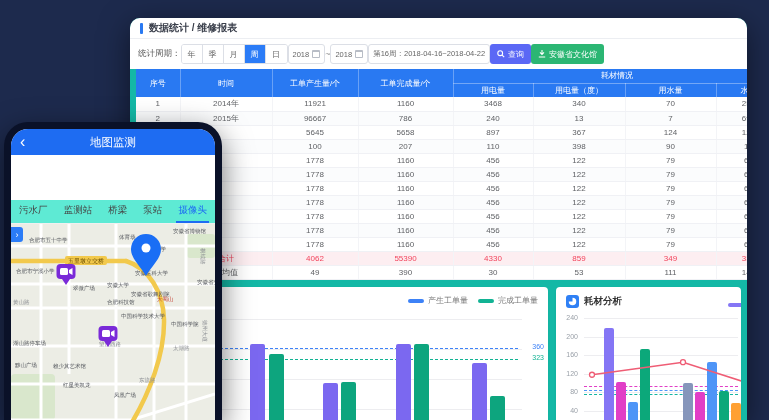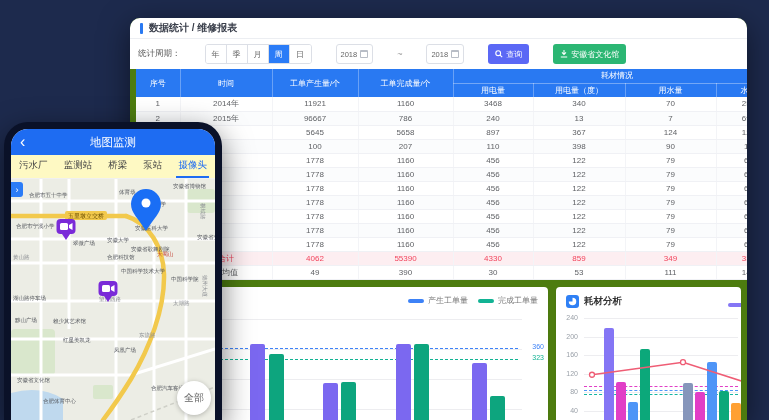--- a/index.html
+++ b/index.html
@@ -1,25 +1,25 @@
 <!DOCTYPE html>
 <html><head>
 <meta charset="utf-8">
 <style>
   html,body{margin:0;padding:0;background:#1d2a4d;}
   *{box-sizing:border-box;font-family:"Liberation Sans",sans-serif;}
   .stage{position:relative;width:769px;height:420px;overflow:hidden;background:#1d2a4d;}
 
   
-  .window{position:absolute;left:130px;top:18px;width:617px;height:402px;background:#4d7c0f;
+  .window{position:absolute;left:130px;top:18px;width:617px;height:402px;background:#14b8a6;
           border-radius:10px 10px 0 0;overflow:hidden;box-shadow:0 8px 30px rgba(0,0,0,.5);}
   .crumb-bar{height:21px;background:#fff;border-bottom:1px solid #eceef2;display:flex;align-items:center;padding:0 10px;}
   .crumb-accent{width:3px;height:11px;background:#2979f2;border-radius:1px;margin-right:6px;}
   .crumb-text{font-size:10px;color:#3a3f4b;font-weight:bold;}
-  .filter-bar{height:30px;background:#fff;display:flex;align-items:center;padding:0 8px;gap:24px;white-space:nowrap;}
+  .filter-bar{height:30px;background:#fff;display:flex;align-items:center;padding:0 8px;gap:0;white-space:nowrap;}
   .flabel{font-size:8.5px;color:#555;}
   .seg{display:flex;border:1px solid #dcdfe6;border-radius:3px;overflow:hidden;height:20px;}
   .seg-btn{width:21px;height:100%;border:none;background:#fff;color:#666;font-size:8px;padding:0;border-right:1px solid #dcdfe6;cursor:pointer;}
   .seg-btn:last-child{border-right:none;}
   .seg-btn.active{background:#2b7cf7;color:#fff;}
   .select,.winput{height:20px;border:1px solid #dcdfe6;border-radius:3px;background:#fff;display:flex;align-items:center;padding:0 4px;font-size:7.5px;color:#666;gap:3px;}
   .cal-icon{width:8px;height:8px;border:1px solid #b8bdc6;border-top:2.5px solid #b8bdc6;border-radius:1px;display:inline-block;}
   .tilde{font-size:9px;color:#999;}
   .btn{height:20px;border:none;border-radius:3px;color:#fff;font-size:8px;display:flex;align-items:center;gap:3px;padding:0 7px;cursor:pointer;}
   .btn.query{background:#5b68f5;}
@@ -53,21 +53,21 @@
   .rc-legend-stub{position:absolute;left:172px;top:16px;width:18px;height:4px;border-radius:2px;background:#8576f5;}
   .linesvg{position:absolute;left:0;top:0;pointer-events:none;}
 
   
   .phone{position:absolute;left:4px;top:122px;width:218px;height:298px;background:#0a1128;border-radius:24px 24px 0 0;
          padding:7px 7px 0;box-shadow:0 10px 30px rgba(0,0,0,.55);z-index:5;}
   .p-screen{width:204px;height:291px;border-radius:17px 17px 0 0;overflow:hidden;background:#fff;display:flex;flex-direction:column;}
   .p-header{height:26px;background:#1e6cf2;position:relative;display:flex;align-items:center;justify-content:center;flex:0 0 26px;}
   .p-back{position:absolute;left:9px;top:0;height:26px;display:flex;align-items:center;color:#fff;font-size:16px;line-height:1;cursor:pointer;}
   .p-title{color:#fff;font-size:11.5px;}
-  .p-tabs{height:24px;background:#fef9c3;display:flex;align-items:stretch;justify-content:space-around;flex:0 0 24px;border-bottom:1px solid #f0f0f0;}
+  .p-tabs{height:24px;background:#5eead4;display:flex;align-items:stretch;justify-content:space-around;flex:0 0 24px;border-bottom:1px solid #f0f0f0;margin-top:45px;}
   .p-tab{font-size:9.5px;color:#454545;display:flex;align-items:center;border-bottom:2px solid transparent;padding:0 2px;cursor:pointer;}
   .p-tab.active{color:#1e6cf2;border-bottom-color:#1e6cf2;}
   .p-map{position:relative;flex:1;background:#ecede5;overflow:hidden;}
   .expander{position:absolute;left:0;top:3px;width:12px;height:15px;background:#2b7cf7;color:#fff;font-size:9px;
             display:flex;align-items:center;justify-content:center;border-radius:0 3px 3px 0;cursor:pointer;}
   .allbtn{position:absolute;left:166px;top:202px;width:34px;height:34px;border-radius:50%;background:#fff;
           box-shadow:0 1px 5px rgba(0,0,0,.25);display:flex;align-items:center;justify-content:center;
           font-size:10px;color:#666;cursor:pointer;}
 </style>
 </head>
@@ -92,20 +92,23 @@
           <button class="seg-btn">日</button>
         </div>
       <div class="select">
         <span>2018</span>
         <span class="cal-icon"></span>
       </div>
       <span class="tilde">~</span>
       <div class="select">
         <span>2018</span>
         <span class="cal-icon"></span>
+      </div>
+      <div class="winput">
+        <span>第16周：2018-04-16~2018-04-22</span>
       </div>
       <button class="btn query">
         <svg width="8" height="8" viewBox="0 0 10 10">
             <circle cx="4" cy="4" r="3" fill="none" stroke="#fff" stroke-width="1.4"></circle>
             <line x1="6.3" y1="6.3" x2="9" y2="9" stroke="#fff" stroke-width="1.4"></line>
           </svg>
         <span>查询</span>
       </button>
       <button class="btn export">
         <svg width="8" height="8" viewBox="0 0 10 10">

